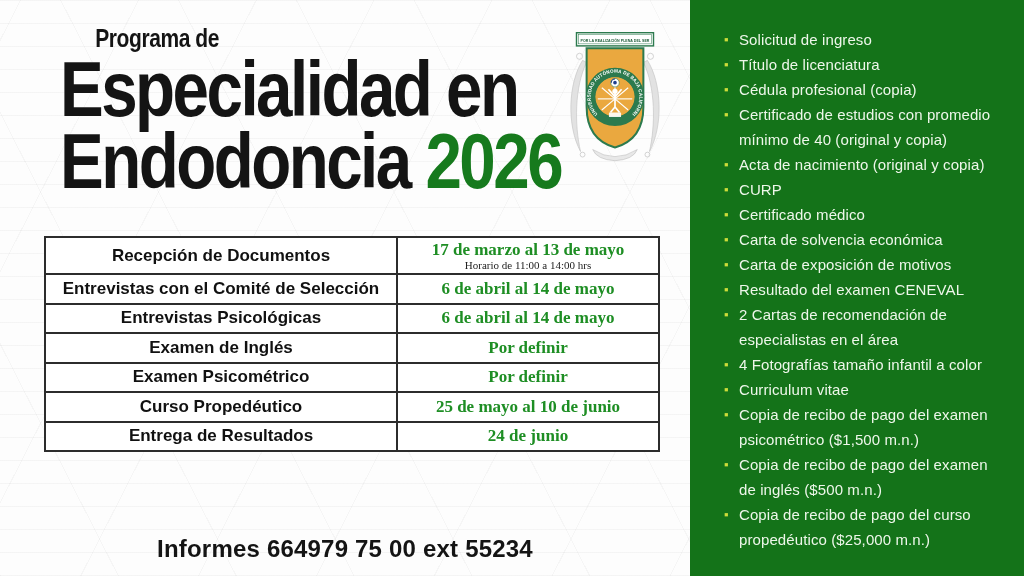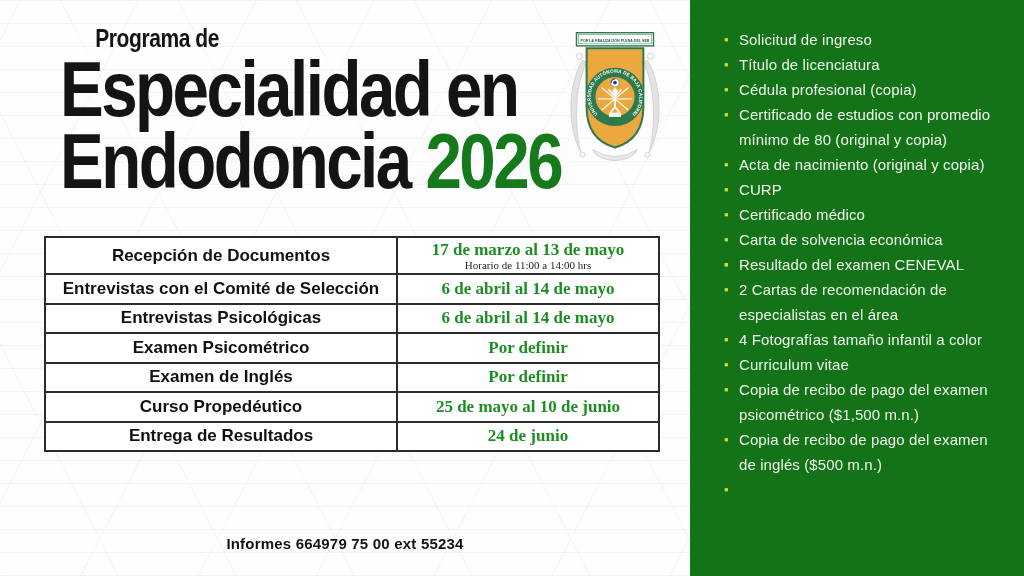--- a/index.html
+++ b/index.html
@@ -45,21 +45,21 @@
     height:29.5px; padding:1px 4px;
   }
   table.sched tr.first td{ height:37px; }
   td.c1{ width:352px; font-weight:bold; font-size:17px; color:#111; }
   td.c2{ font-weight:bold; font-size:17px; color:#1e8e24;font-family:Liberation Serif, serif; }
   .note{ display:block; font-weight:normal; font-size:11px; color:#222; line-height:1.05; }
   .note:empty{ display:none; }
 
   .informes{
     position:absolute; left:0; top:535px; width:690px; text-align:center;
-    font-size:15px; font-weight:bold; color:#141414; letter-spacing:.2px;
+    font-size:24px; font-weight:bold; color:#141414; letter-spacing:.2px;
   }
 
   
   .sidebar{
     position:absolute; left:690px; top:0; width:334px; height:576px;
     background:#147319; padding:27px 28px 0 34px;
   }
   .req-list{ list-style:none; }
   .req-list li{
     position:relative; padding-left:15px;
@@ -147,25 +147,25 @@
         </tr>
         <tr>
           <td class="c1"><span>Entrevistas con el Comité de Selección</span></td>
           <td class="c2"><span class="val">6 de abril al 14 de mayo</span></td>
         </tr>
         <tr>
           <td class="c1"><span>Entrevistas Psicológicas</span></td>
           <td class="c2"><span class="val">6 de abril al 14 de mayo</span></td>
         </tr>
         <tr>
+          <td class="c1"><span>Examen de Inglés</span></td>
+          <td class="c2"><span class="val">Por definir</span></td>
+        </tr>
+        <tr>
           <td class="c1"><span>Examen Psicométrico</span></td>
-          <td class="c2"><span class="val">Por definir</span></td>
-        </tr>
-        <tr>
-          <td class="c1"><span>Examen de Inglés</span></td>
           <td class="c2"><span class="val">Por definir</span></td>
         </tr>
         <tr>
           <td class="c1"><span>Curso Propedéutico</span></td>
           <td class="c2"><span class="val">25 de mayo al 10 de junio</span></td>
         </tr>
         <tr>
           <td class="c1"><span>Entrega de Resultados</span></td>
           <td class="c2"><span class="val">24 de junio</span></td>
         </tr>
@@ -173,29 +173,29 @@
     </table>
 
     <div class="informes">Informes 664979 75 00 ext 55234</div>
   </div>
 
   <div class="sidebar">
     <ul class="req-list">
       <li><span class="bullet">▪</span><span>Solicitud de ingreso</span></li>
       <li><span class="bullet">▪</span><span>Título de licenciatura</span></li>
       <li><span class="bullet">▪</span><span>Cédula profesional (copia)</span></li>
-      <li><span class="bullet">▪</span><span>Certificado de estudios con promedio mínimo de 80 (original y copia)</span></li>
+      <li><span class="bullet">▪</span><span>Certificado de estudios con promedio mínimo de 40 (original y copia)</span></li>
       <li><span class="bullet">▪</span><span>Acta de nacimiento (original y copia)</span></li>
       <li><span class="bullet">▪</span><span>CURP</span></li>
       <li><span class="bullet">▪</span><span>Certificado médico</span></li>
       <li><span class="bullet">▪</span><span>Carta de solvencia económica</span></li>
-      <li><span class="bullet">▪</span></li>
+      <li><span class="bullet">▪</span><span>Carta de exposición de motivos</span></li>
       <li><span class="bullet">▪</span><span>Resultado del examen CENEVAL</span></li>
       <li><span class="bullet">▪</span><span>2 Cartas de recomendación de especialistas en el área</span></li>
       <li><span class="bullet">▪</span><span>4 Fotografías tamaño infantil a color</span></li>
       <li><span class="bullet">▪</span><span>Curriculum vitae</span></li>
       <li><span class="bullet">▪</span><span>Copia de recibo de pago del examen psicométrico ($1,500 m.n.)</span></li>
       <li><span class="bullet">▪</span><span>Copia de recibo de pago del examen de inglés ($500 m.n.)</span></li>
-      <li><span class="bullet">▪</span></li>
+      <li><span class="bullet">▪</span><span>Copia de recibo de pago del curso propedéutico ($25,000 m.n.)</span></li>
     </ul>
   </div>
 
 </div>
 
 </body></html>

